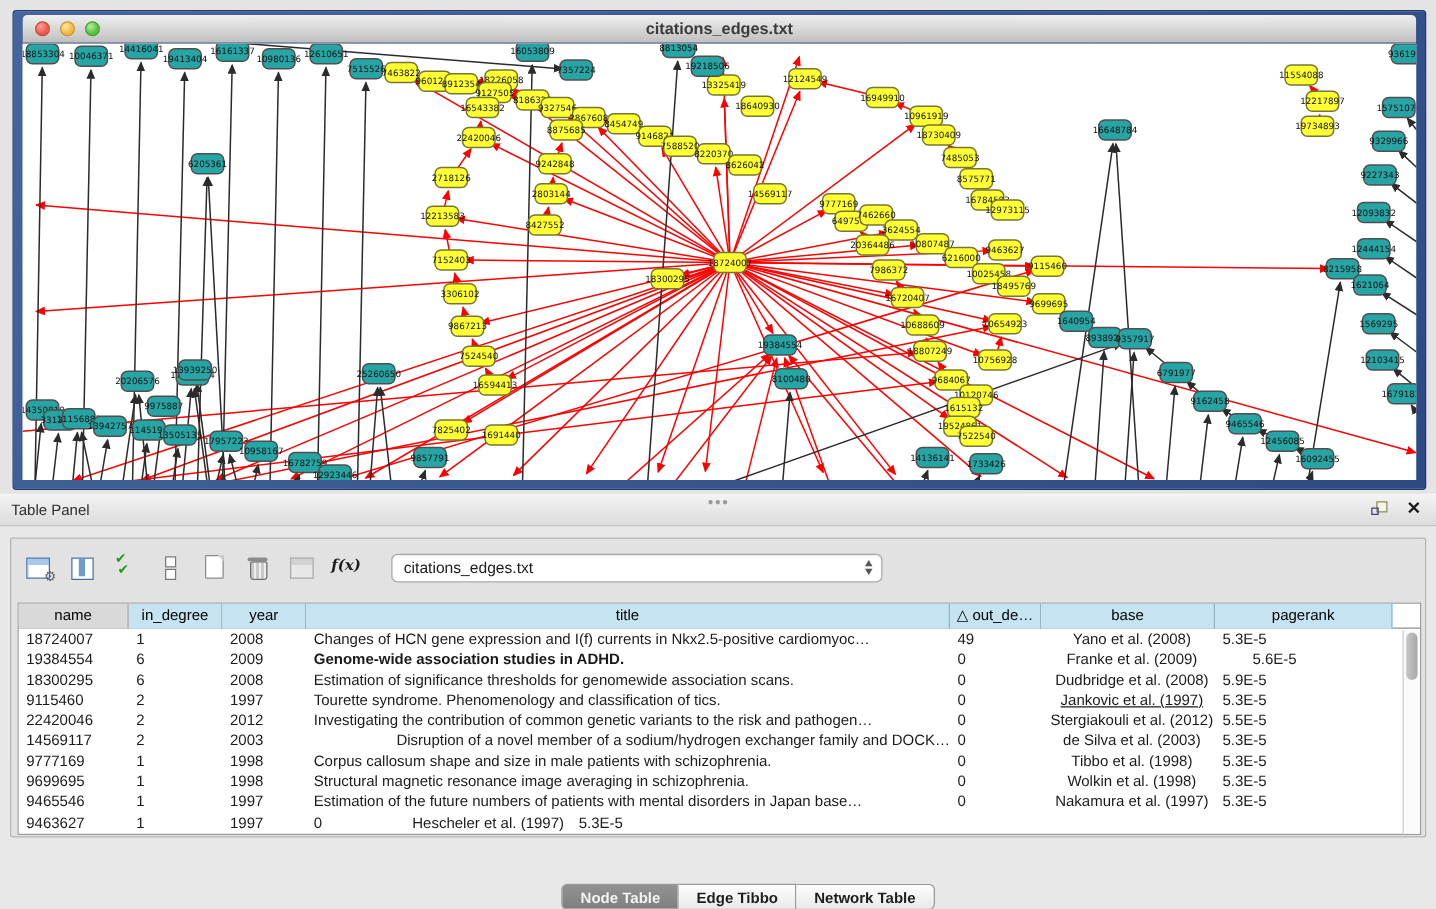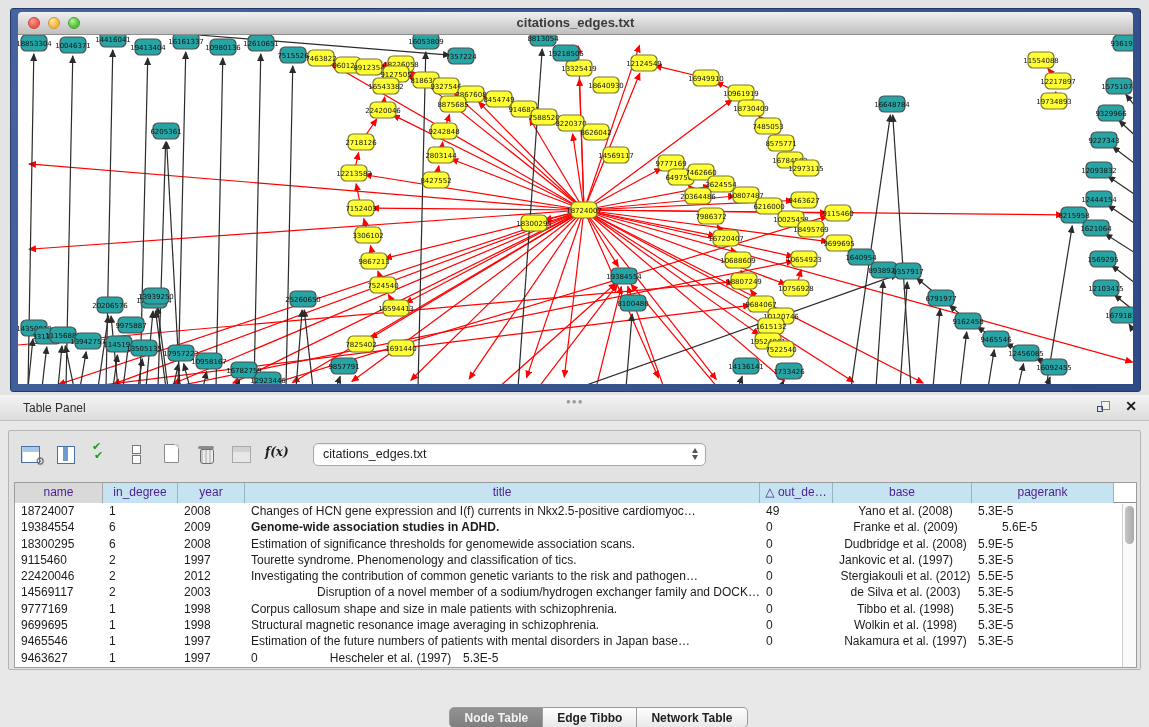--- a/index.html
+++ b/index.html
@@ -17,21 +17,21 @@
   .tl.red    { background:radial-gradient(circle at 35% 30%,#ff9d92,#ec5b4d 60%); border:1px solid #c8433a; }
   .tl.yellow { background:radial-gradient(circle at 35% 30%,#ffe9a8,#f5b73e 60%); border:1px solid #cd9430; }
   .tl.green  { background:radial-gradient(circle at 35% 30%,#b6f0a0,#58c23e 60%); border:1px solid #3f9e2e; }
   #win-title { position:absolute; left:0; right:0; top:3px; text-align:center; font-size:13px; font-weight:600; color:#3a3a3a; }
   #graph-canvas { position:relative; width:100%; height:349px; background:#ffffff; overflow:hidden; }
   #gsvg text { font-family:"DejaVu Sans", sans-serif; }
 
   
   #table-panel { position:absolute; left:0; top:395px; width:1149px; height:332px; background:#E8E8E8; }
   #tp-header { height:26px; background:linear-gradient(#F4F4F4,#DCDCDC); border-bottom:1px solid #c2c2c2; position:relative; }
-  #tp-title { position:absolute; left:23px; top:6px; font-size:12px; color:#2d2d2d; }
+  #tp-title { position:absolute; left:9px; top:6px; font-size:12px; color:#2d2d2d; }
   #tp-grip { position:absolute; left:566px; top:2px; color:#9a9a9a; font-size:8px; letter-spacing:1px; }
   #tp-float { position:absolute; right:38px; top:6px; width:14px; height:14px; }
   #tp-float .sq1 { position:absolute; left:4px; top:0; width:9px; height:9px; border:1px solid #8a8a55; background:#f4f4e8; }
   #tp-float .sq2 { position:absolute; left:0; top:5px; width:6px; height:6px; border:1px solid #3c4470; }
   #tp-close { position:absolute; right:12px; top:3px; font-size:14px; font-weight:bold; color:#1a1a1a; cursor:default; }
 
   #tp-content { position:absolute; left:8px; top:35px; width:1133px; height:240px;
     background:#E2E2E2; border:1px solid #b5b5b5; border-radius:2px; }
 
   
@@ -60,21 +60,21 @@
     position:relative; font-size:12.5px; color:#1c1c1c; line-height:21px; padding-left:9px;
     box-shadow:inset 0 1px 2px rgba(0,0,0,.08); }
   #table-select .stepper { position:absolute; right:7px; top:4px; display:flex; flex-direction:column; gap:2px; }
   #table-select .stepper i { width:0; height:0; border-left:3.5px solid transparent; border-right:3.5px solid transparent; }
   #table-select .stepper .up { border-bottom:5px solid #555; }
   #table-select .stepper .dn { border-top:5px solid #555; }
 
   
   #tbl { position:absolute; left:5px; top:51px; width:1123px; height:186px; background:#fff; border:1px solid #9d9d9d; display:flex; flex-direction:column; }
   #thead-row { display:flex; height:20px; border-bottom:1px solid #8f8f8f; flex:none; }
-  .th { height:20px; background:#C5E3F1; border-right:1px solid #93b5c6; font-size:12px; color:#4c1d95;
+  .th { height:20px; background:#C5E3F1; border-right:1px solid #93b5c6; font-size:12px; color:#000000;
     text-align:center; line-height:19px; overflow:hidden; white-space:nowrap; flex:none; }
   .th.gray { background:#D9D9D9; border-right:1px solid #a6a6a6; }
   #tbody { flex:1; overflow:hidden; }
   .tr { display:flex; height:16.3px; }
   .td { font-size:12px; color:#1b1b1b; line-height:16px; padding-left:6px; white-space:nowrap; overflow:hidden; flex:none; }
   #vscroll { position:absolute; right:0; top:21px; bottom:0; width:14px; background:#fafafa; border-left:1px solid #cfcfcf; }
   #vscroll .thumb { position:absolute; left:2px; top:2px; width:9px; height:38px; background:linear-gradient(90deg,#c6c6c6,#a9a9a9); border-radius:5px; }
 
   
   #tabbar { position:absolute; left:0; top:276px; width:100%; display:flex; justify-content:center; }
@@ -591,21 +591,21 @@
             <div class="td" style="width: 73px;">0</div>
             <div class="td" style="width: 139px; text-align: center;">Dudbridge et al. (2008)</div>
             <div class="td" style="width: 142px;">5.9E-5</div>
           </div>
           <div class="tr">
             <div class="td" style="width: 88px;">9115460</div>
             <div class="td" style="width: 75px;">2</div>
             <div class="td" style="width: 67px;">1997</div>
             <div class="td" style="width: 515px;">Tourette syndrome. Phenomenology and classification of tics.</div>
             <div class="td" style="width: 73px;">0</div>
-            <div class="td" style="width: 139px; ">Jankovic et al. (1997)</div>
+            <div class="td" style="width: 139px; text-align: center; text-decoration: underline;">Jankovic et al. (1997)</div>
             <div class="td" style="width: 142px;">5.3E-5</div>
           </div>
           <div class="tr">
             <div class="td" style="width: 88px;">22420046</div>
             <div class="td" style="width: 75px;">2</div>
             <div class="td" style="width: 67px;">2012</div>
             <div class="td" style="width: 515px;">Investigating the contribution of common genetic variants to the risk and pathogen…</div>
             <div class="td" style="width: 73px;">0</div>
             <div class="td" style="width: 139px; text-align: center;">Stergiakouli et al. (2012)</div>
             <div class="td" style="width: 142px;">5.5E-5</div>

